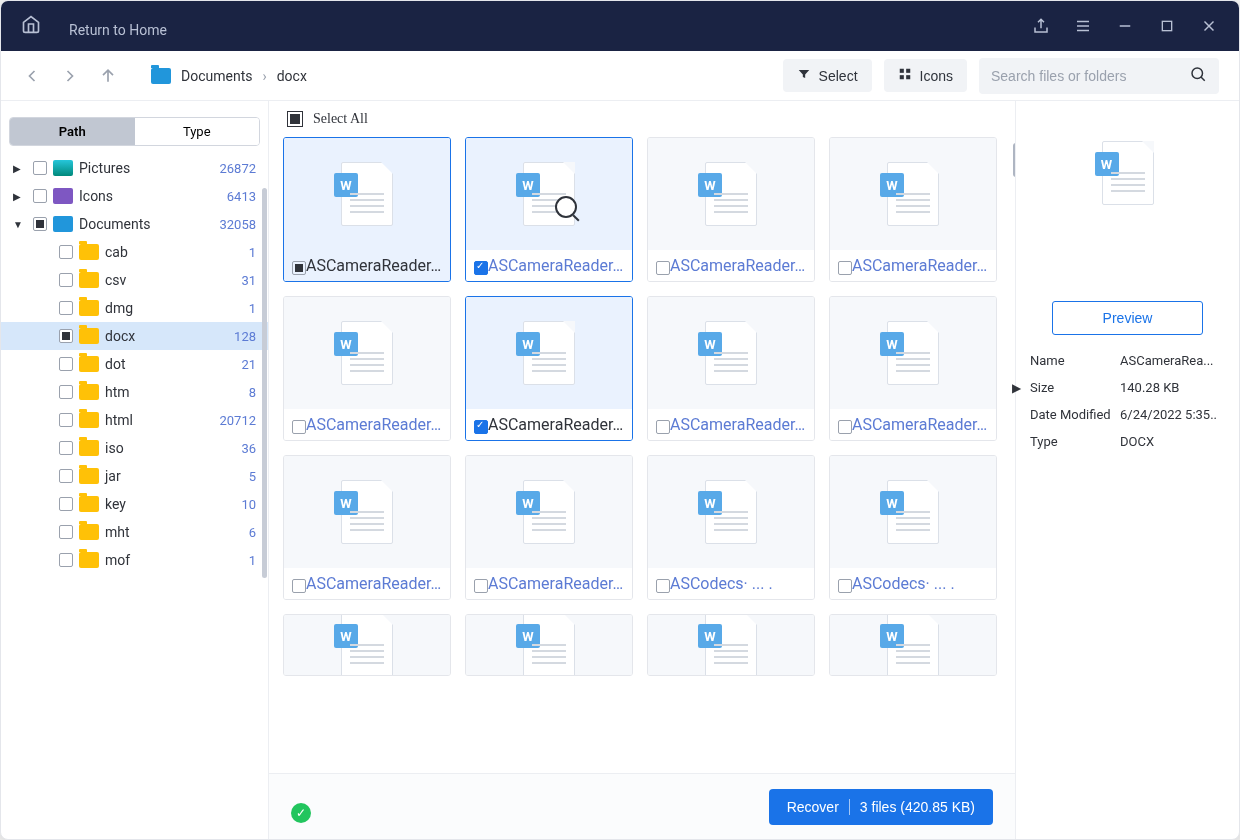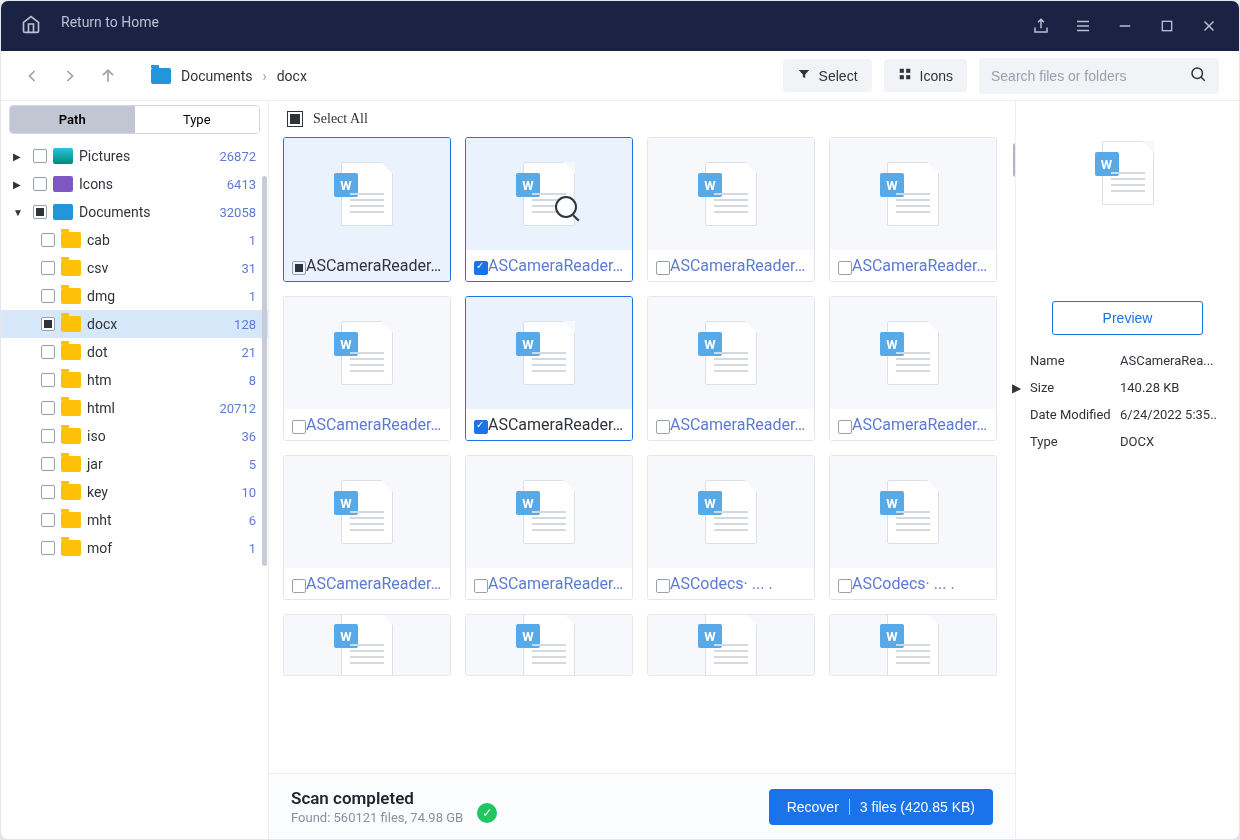--- a/index.html
+++ b/index.html
@@ -1,19 +1,19 @@
 <!DOCTYPE html>
 <html><head>
   <meta charset="utf-8">
   <style>
     * { box-sizing: border-box; margin: 0; padding: 0; }
     body { font-family: -apple-system, BlinkMacSystemFont, 'Segoe UI', Roboto, sans-serif; background: #f3f3f3; display: flex; justify-content: center; align-items: center; height: 100vh; }
     .window { width: 1240px; height: 840px; background: #fff; border-radius: 8px; overflow: hidden; box-shadow: 0 4px 20px rgba(0,0,0,.15); display: flex; flex-direction: column; border: 1px solid #e4e6eb; }
     .titlebar { background: #1a2343; color: #b8c0d4; height: 50px; display: flex; align-items: center; padding: 0 20px; justify-content: space-between; }
-    .titlebar-left { display: flex; align-items: flex-start; gap: 20px; cursor: pointer; }
+    .titlebar-left { display: flex; align-items: flex-end; gap: 28px; cursor: pointer; }
     .titlebar-right { display: flex; align-items: center; gap: 22px; color: #b8c0d4; }
     .titlebar-right > * { cursor: pointer; }
     .home-icon svg { width: 20px; height: 20px; }
     .return-link { font-size: 14px; color: #b8c0d4; }
     .win-icon { width: 20px; height: 18px; display: flex; align-items: center; justify-content: center; }
     
     .toolbar { height: 50px; display: flex; align-items: center; padding: 0 20px; gap: 12px; border-bottom: 1px solid #eceef2; }
     .nav-arrows { display: flex; gap: 16px; color: #9aa1ad; }
     .nav-arrows > * { cursor: pointer; width: 22px; height: 22px; display: flex; align-items: center; justify-content: center; }
     .breadcrumb { display: flex; align-items: center; gap: 10px; margin-left: 20px; color: #30333a; font-size: 14px; }
@@ -22,34 +22,34 @@
     .folder-glyph::before { content: ''; position: absolute; top: -3px; left: 0; width: 8px; height: 3px; background: #2196db; border-radius: 1px 1px 0 0; }
     .toolbar-spacer { flex: 1; }
     .btn { background: #f1f3f6; border: none; padding: 8px 14px; border-radius: 4px; display: flex; align-items: center; gap: 8px; font-size: 14px; color: #2f333b; cursor: pointer; }
     .search-box { width: 240px; background: #f1f3f6; border-radius: 4px; display: flex; align-items: center; padding: 0 12px; height: 36px; }
     .search-box input { flex: 1; border: none; background: transparent; outline: none; font-size: 14px; color: #333; }
     .search-box input::placeholder { color: #9aa1ad; }
     
     .content { flex: 1; display: flex; overflow: hidden; }
     
     .sidebar { width: 268px; border-right: 1px solid #eceef2; display: flex; flex-direction: column; overflow: hidden; }
-    .sidebar-tabs { display: flex; margin: 4px 8px 4px 8px; border: 1px solid #d2d6de; border-radius: 4px; overflow: hidden; }
+    .sidebar-tabs { display: flex; margin: 16px 8px 4px 8px; border: 1px solid #d2d6de; border-radius: 4px; overflow: hidden; }
     .sidebar-tab { flex: 1; text-align: center; padding: 6px 0; font-size: 13px; background: #fff; cursor: pointer; }
     .sidebar-tab.active { background: #c1c7d2; font-weight: 600; }
     .tree { flex: 1; overflow-y: auto; padding: 4px 0 4px 0; position: relative; }
     .tree-scrollthumb { position: absolute; right: 1px; top: 38px; width: 5px; height: 390px; background: #c7ccd6; border-radius: 3px; }
     .tree-row { display: flex; align-items: center; padding: 6px 12px 6px 12px; font-size: 14px; color: #30333a; gap: 6px; cursor: pointer; }
     .tree-row.selected { background: #d6e7fa; }
     .tree-row .arrow { width: 14px; color: #2f333b; font-size: 10px; }
     .tree-row .chk { width: 14px; height: 14px; border: 1.5px solid #9aa1ad; border-radius: 2px; background: #fff; display: inline-flex; align-items: center; justify-content: center; }
     .tree-row .chk.mixed::after { content: ''; width: 8px; height: 8px; background: #30333a; }
     .tree-row .cat-icon { width: 20px; height: 16px; border-radius: 2px; }
     .tree-row .label { flex: 1; }
     .tree-row .count { color: #5c7bd4; font-size: 13px; }
-    .tree-sub { padding-left: 40px; }
+    .tree-sub { padding-left: 58px; }
     .folder-yellow { background: #ffc107; position: relative; }
     .folder-yellow::before { content: ''; position: absolute; top: -3px; left: 0; width: 8px; height: 3px; background: #ffc107; border-radius: 1px 1px 0 0; }
     .cat-pictures { background: linear-gradient(#26c6da, #00897b); }
     .cat-videos { background: #7e57c2; }
     .cat-docs { background: #2196db; }
     
     .main-panel { flex: 1; display: flex; flex-direction: column; overflow: hidden; position: relative; }
     .select-all-row { padding: 10px 18px; display: flex; align-items: center; gap: 10px; font-size: 14px; color: #30333a; font-family: Liberation Serif, serif; }
     .chk-mixed-solid { width: 16px; height: 16px; border: 1.5px solid #30333a; display: inline-flex; align-items: center; justify-content: center; }
     .chk-mixed-solid::after { content: ''; width: 10px; height: 10px; background: #30333a; }
@@ -560,24 +560,20 @@
                     <span></span>
                     <span></span>
                     <span></span>
                   </div>
                 </div>
               </div>
             </div>
           </div>
       </div>
       <div class="statusbar">
-        <div class="status-text">
-          <h3>Scan completed</h3>
-          <p>Found: 560121 files, 74.98 GB</p>
-        </div>
         <span class="status-check">✓</span>
         <div class="status-spacer"></div>
         <button class="recover-btn">
           <span>Recover</span>
           <span class="sep"></span>
           <span>3 files (420.85 KB)</span>
         </button>
       </div>
     </div>
 

